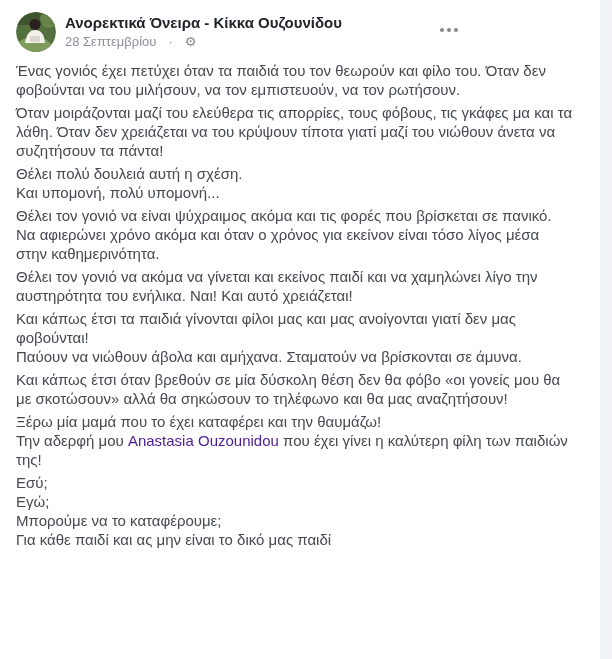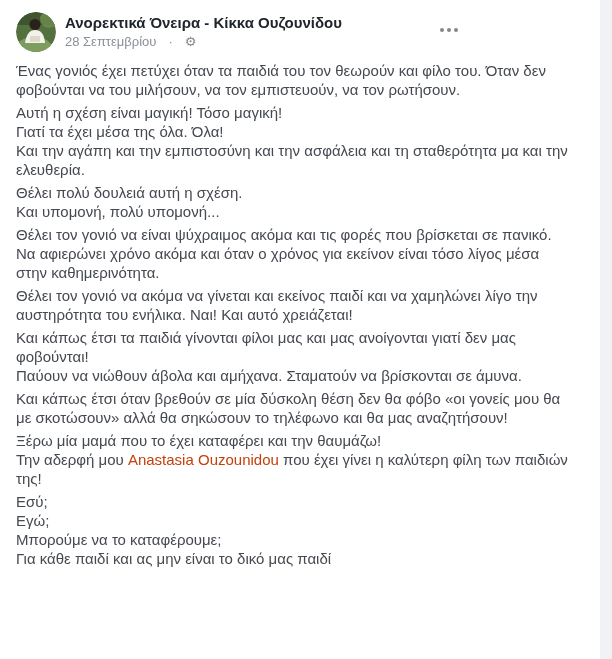--- a/index.html
+++ b/index.html
@@ -63,25 +63,25 @@
     </div>
     <div class="more">
       <span class="dot"></span>
       <span class="dot"></span>
       <span class="dot"></span>
     </div>
   </div>
 
   <div class="content" style="color: rgb(69, 73, 80);">
       <p class="para">Ένας γονιός έχει πετύχει όταν τα παιδιά του τον θεωρούν και φίλο του. Όταν δεν φοβούνται να του μιλήσουν, να τον εμπιστευούν, να τον ρωτήσουν.</p>
-      <p class="para">Αυτή η σχέση είναι μαγική! Τόσο μαγική!<br>Γιατί τα έχει μέσα της όλα. Όλα!<br>Και την αγάπη και την εμπιστοσύνη και την ασφάλεια και τη σταθερότητα μα και την ελευθερία.</p>
+      <p class="para">Όταν μοιράζονται μαζί του ελεύθερα τις απορρίες, τους φόβους, τις γκάφες μα και τα λάθη. Όταν δεν χρειάζεται να του κρύψουν τίποτα γιατί μαζί του νιώθουν άνετα να συζητήσουν τα πάντα!</p>
       <p class="para">Θέλει πολύ δουλειά αυτή η σχέση.<br>Και υπομονή, πολύ υπομονή...</p>
       <p class="para">Θέλει τον γονιό να είναι ψύχραιμος ακόμα και τις φορές που βρίσκεται σε πανικό. Να αφιερώνει χρόνο ακόμα και όταν ο χρόνος για εκείνον είναι τόσο λίγος μέσα στην καθημερινότητα.</p>
       <p class="para">Θέλει τον γονιό να ακόμα να γίνεται και εκείνος παιδί και να χαμηλώνει λίγο την αυστηρότητα του ενήλικα. Ναι! Και αυτό χρειάζεται!</p>
       <p class="para">Και κάπως έτσι τα παιδιά γίνονται φίλοι μας και μας ανοίγονται γιατί δεν μας φοβούνται!<br>Παύουν να νιώθουν άβολα και αμήχανα. Σταματούν να βρίσκονται σε άμυνα.</p>
       <p class="para">Και κάπως έτσι όταν βρεθούν σε μία δύσκολη θέση δεν θα φόβο «οι γονείς μου θα με σκοτώσουν» αλλά θα σηκώσουν το τηλέφωνο και θα μας αναζητήσουν!</p>
-      <p class="para">Ξέρω μία μαμά που το έχει καταφέρει και την θαυμάζω!<br>Την αδερφή μου <a class="mention" href="#" style="color: #c2410c;">Anastasia Ouzounidou</a> που έχει γίνει η καλύτερη φίλη των παιδιών της!</p>
+      <p class="para">Ξέρω μία μαμά που το έχει καταφέρει και την θαυμάζω!<br>Την αδερφή μου <a class="mention" href="#" style="color: #4c1d95;">Anastasia Ouzounidou</a> που έχει γίνει η καλύτερη φίλη των παιδιών της!</p>
       <p class="para">Εσύ;<br>Εγώ;<br>Μπορούμε να το καταφέρουμε;<br>Για κάθε παιδί και ας μην είναι το δικό μας παιδί </p>
     </div>
 
 </div>
 
 <div class="gutter" style="background: rgb(240, 242, 245);"></div>
 
 </body></html>

